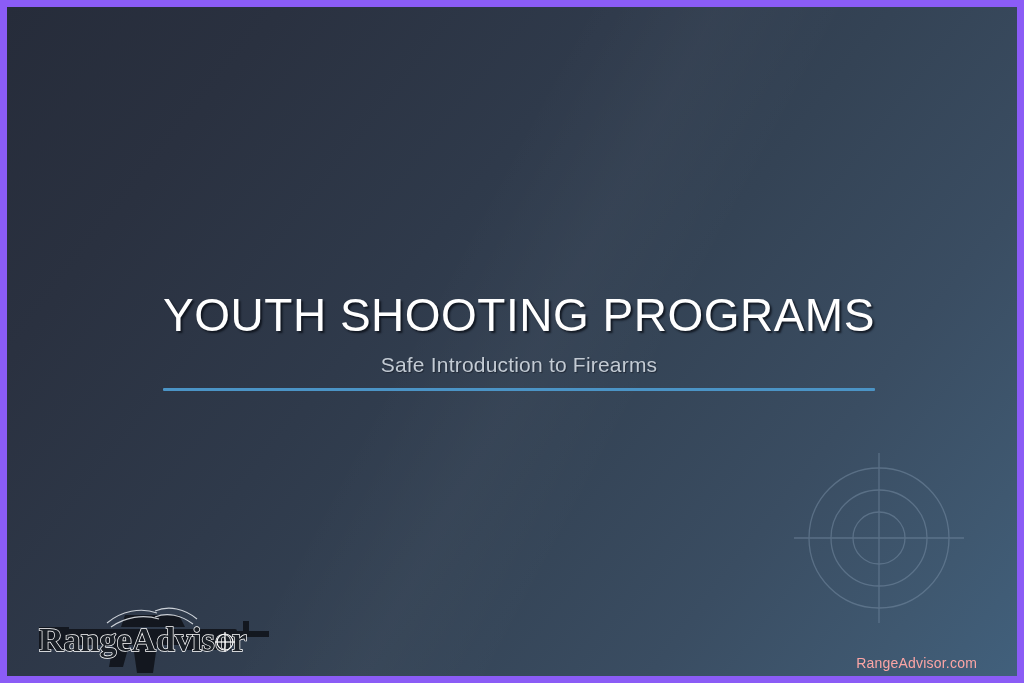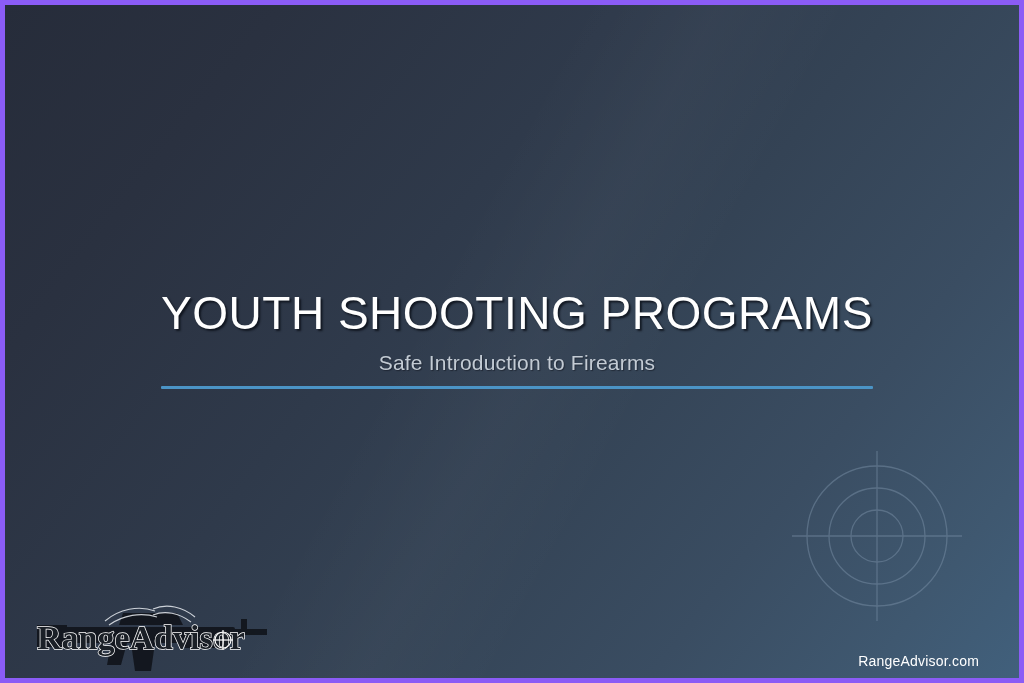--- a/index.html
+++ b/index.html
@@ -13,21 +13,21 @@
     overflow: hidden;
     font-family: "Liberation Sans", sans-serif;
   }
 
   
   .slide-frame {
     position: relative;
     width: 1024px;
     height: 683px;
     box-sizing: border-box;
-    border: 5px solid #8b5cf6;
+    border: 7px solid #8b5cf6;
     background: #2b3242;
     overflow: hidden;
   }
 
   
   .slide-bg {
     position: absolute;
     inset: 0;
     background: linear-gradient(128deg,
         #262c3a 0%,
@@ -102,21 +102,21 @@
     width: 250px;
     height: 100px;
   }
 
   
   .footer-url {
     position: absolute;
     right: 40px;
     top: 648px;
     font-size: 14px;
-    color: #ffffff;
+    color: #fca5a5;
     letter-spacing: 0.2px;
   }
 </style>
 </head>
 <body>
 
 <div class="slide-frame">
 
   <div class="slide-bg"></div>
   <div class="slide-bg-sheen"></div>

